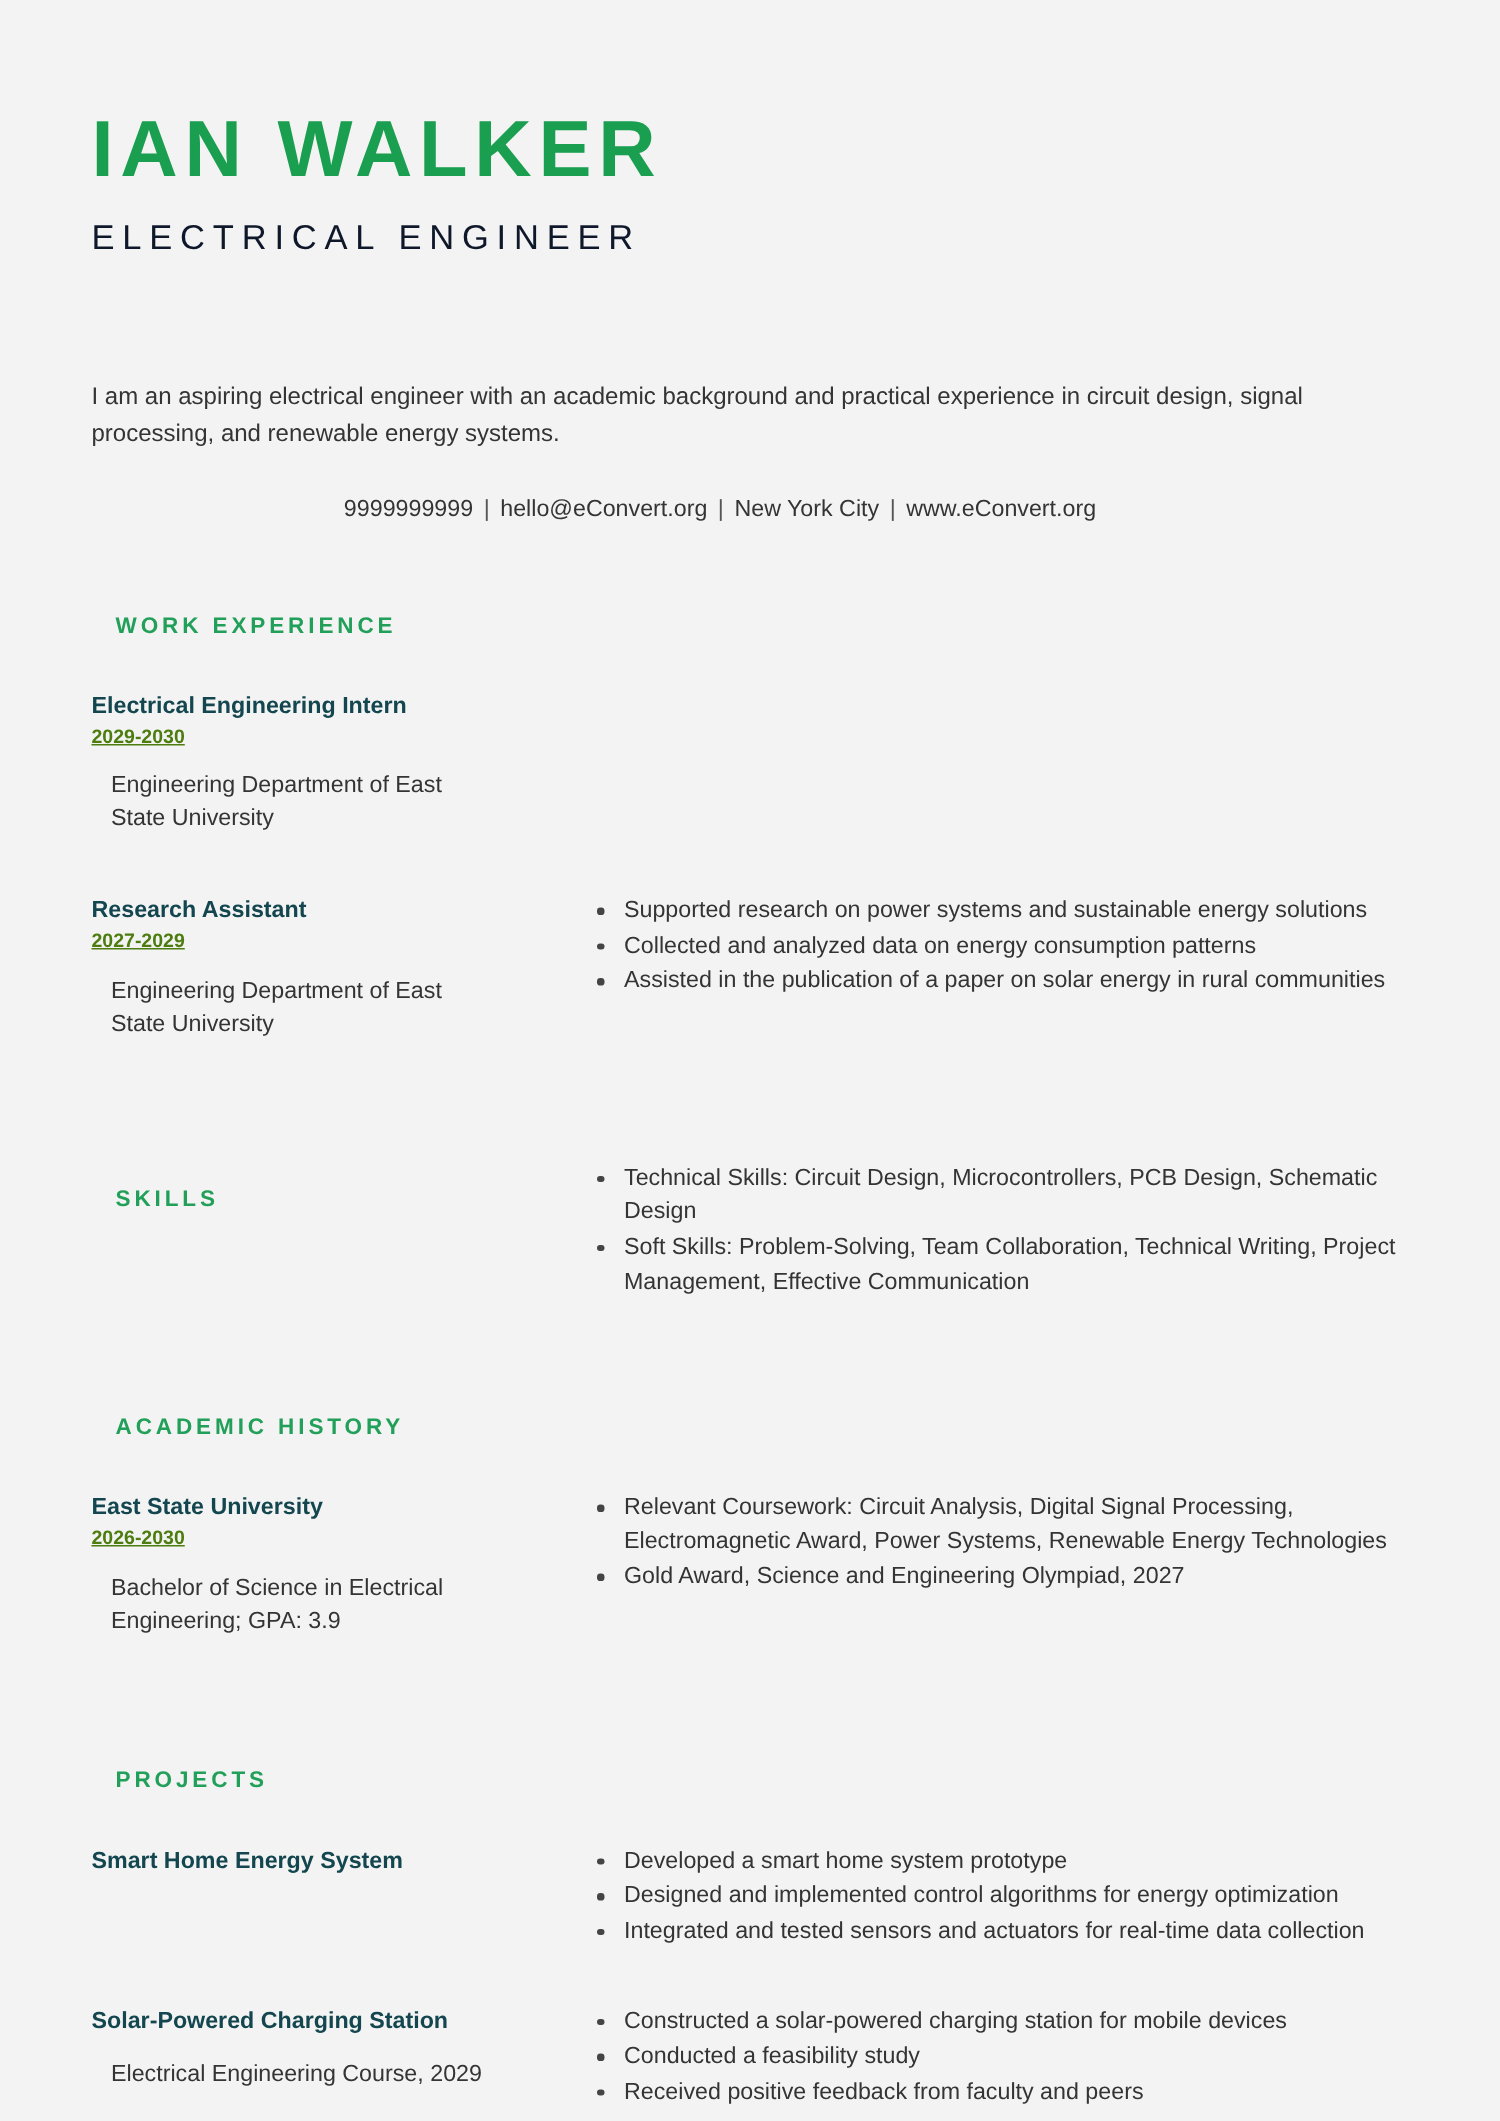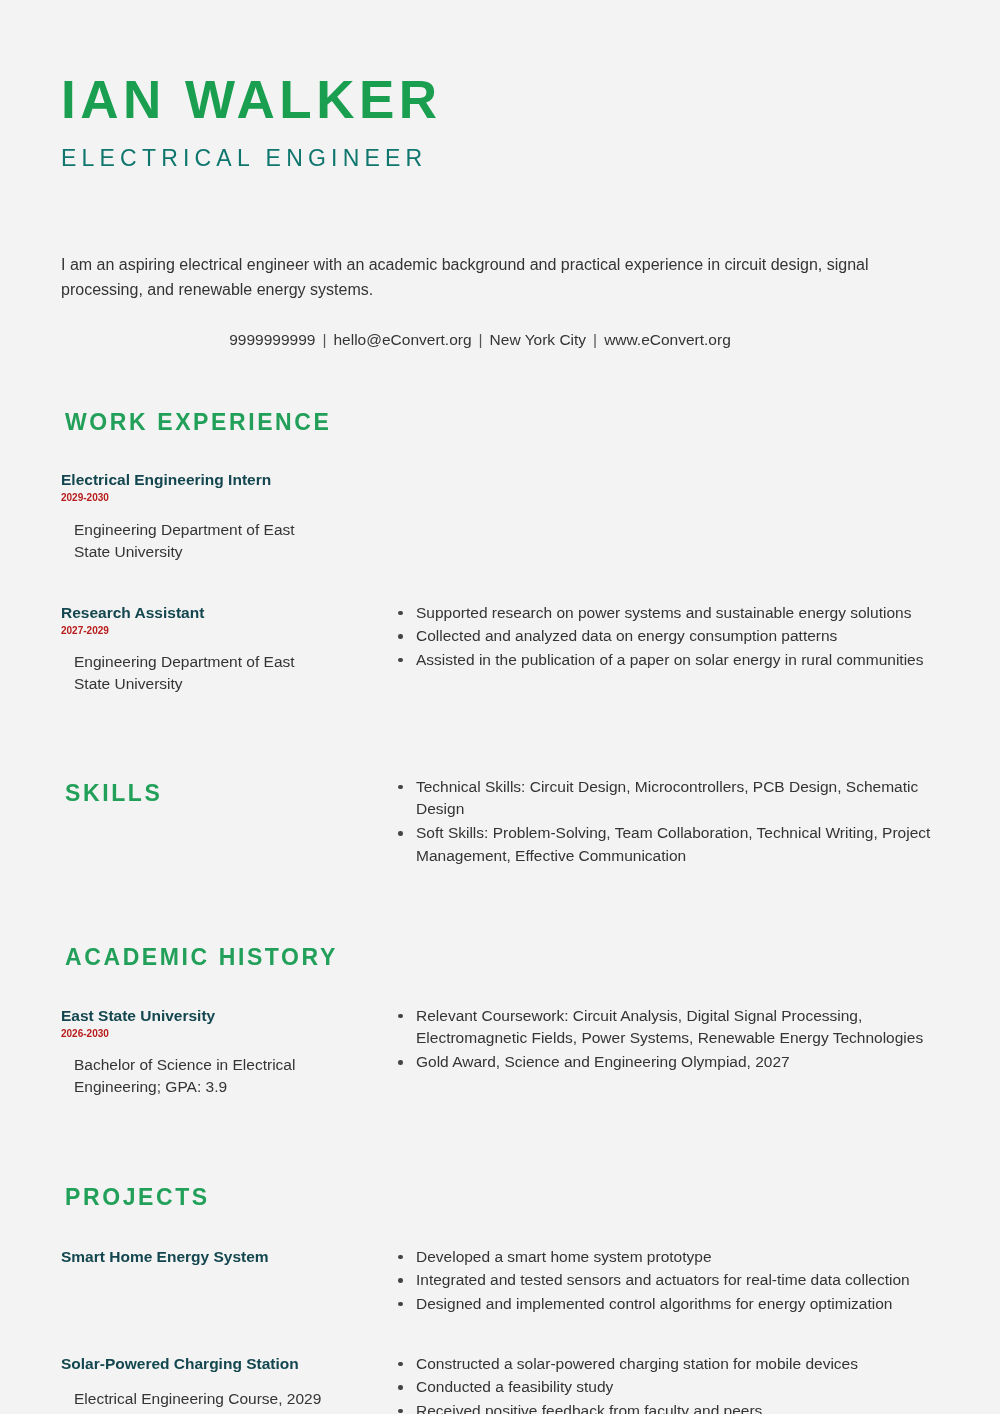--- a/index.html
+++ b/index.html
@@ -29,21 +29,21 @@
     font-size: 53px;
     font-weight: bold;
     color: #1a9e50;
     letter-spacing: 4.5px;
     line-height: 1.05;
     margin: 0;
   }
   .role {
     font-size: 23px;
     font-weight: normal;
-    color: #0f766e;
+    color: #0f172a;
     letter-spacing: 5.2px;
     margin: 18px 0 0 0;
     line-height: 1.1;
   }
 
   
   .summary {
     margin-top: 82px;
     font-size: 16px;
     line-height: 1.55;
@@ -60,26 +60,26 @@
   }
   .contact .sep {
     display: inline-block;
     padding: 0 7px;
     color: #555;
   }
 
   
   .section { margin-top: 0; }
   .section-title {
-    font-size: 23px;
+    font-size: 15px;
     font-weight: bold;
     color: #22a05a;
     letter-spacing: 2.6px;
     line-height: 1.2;
-    margin: 4px;
+    margin: 16px;
   }
 
   .entry {
     display: flex;
     align-items: flex-start;
   }
   .entry-left {
     width: 300px;
     flex: 0 0 300px;
     padding-right: 20px;
@@ -89,25 +89,26 @@
     padding-left: 18px;
   }
   .entry-title {
     font-size: 15.5px;
     font-weight: bold;
     color: #13464f;
     line-height: 1.42;
     margin: 0;
   }
   .entry-dates {
-    font-size: 10px;
-    font-weight: bold;
-    color: #b91c1c;
+    font-size: 13px;
+    font-weight: bold;
+    color: #4d7c0f;
     line-height: 1.42;
     margin: 0;
+    text-decoration: underline;
   }
   .entry-org {
     font-size: 15.5px;
     font-weight: normal;
     color: #343434;
     line-height: 1.42;
     margin: 13px;
   }
 
   ul.bullets {
@@ -195,39 +196,39 @@
     <div class="section-title">ACADEMIC HISTORY</div>
 
     <div class="entry" style="margin-top:33px;">
       <div class="entry-left">
         <div class="entry-title">East State University</div>
         <div class="entry-dates">2026-2030</div>
         <div class="entry-org">Bachelor of Science in Electrical Engineering; GPA: 3.9</div>
       </div>
       <div class="entry-right">
         <ul class="bullets">
-          <li>Relevant Coursework: Circuit Analysis, Digital Signal Processing, Electromagnetic Fields, Power Systems, Renewable Energy Technologies</li>
+          <li>Relevant Coursework: Circuit Analysis, Digital Signal Processing, Electromagnetic Award, Power Systems, Renewable Energy Technologies</li>
           <li>Gold Award, Science and Engineering Olympiad, 2027</li>
         </ul>
       </div>
     </div>
   </div>
 
   <div class="section" style="margin-top:73px;">
     <div class="section-title">PROJECTS</div>
 
     <div class="entry" style="margin-top:34px;">
       <div class="entry-left">
         <div class="entry-title">Smart Home Energy System</div>
       </div>
       <div class="entry-right">
         <ul class="bullets">
           <li>Developed a smart home system prototype</li>
+          <li>Designed and implemented control algorithms for energy optimization</li>
           <li>Integrated and tested sensors and actuators for real-time data collection</li>
-          <li>Designed and implemented control algorithms for energy optimization</li>
         </ul>
       </div>
     </div>
 
     <div class="entry" style="margin-top:36px;">
       <div class="entry-left">
         <div class="entry-title">Solar-Powered Charging Station</div>
         <div class="entry-org">Electrical Engineering Course, 2029</div>
       </div>
       <div class="entry-right">

